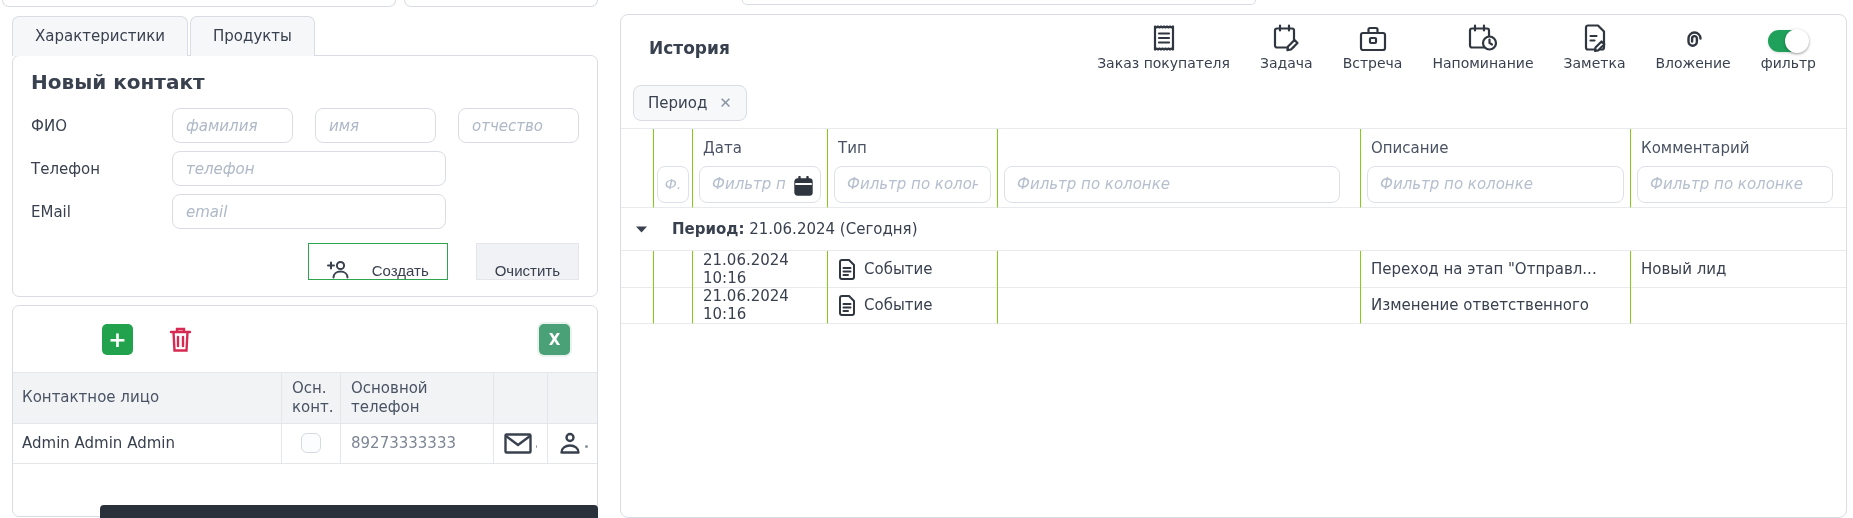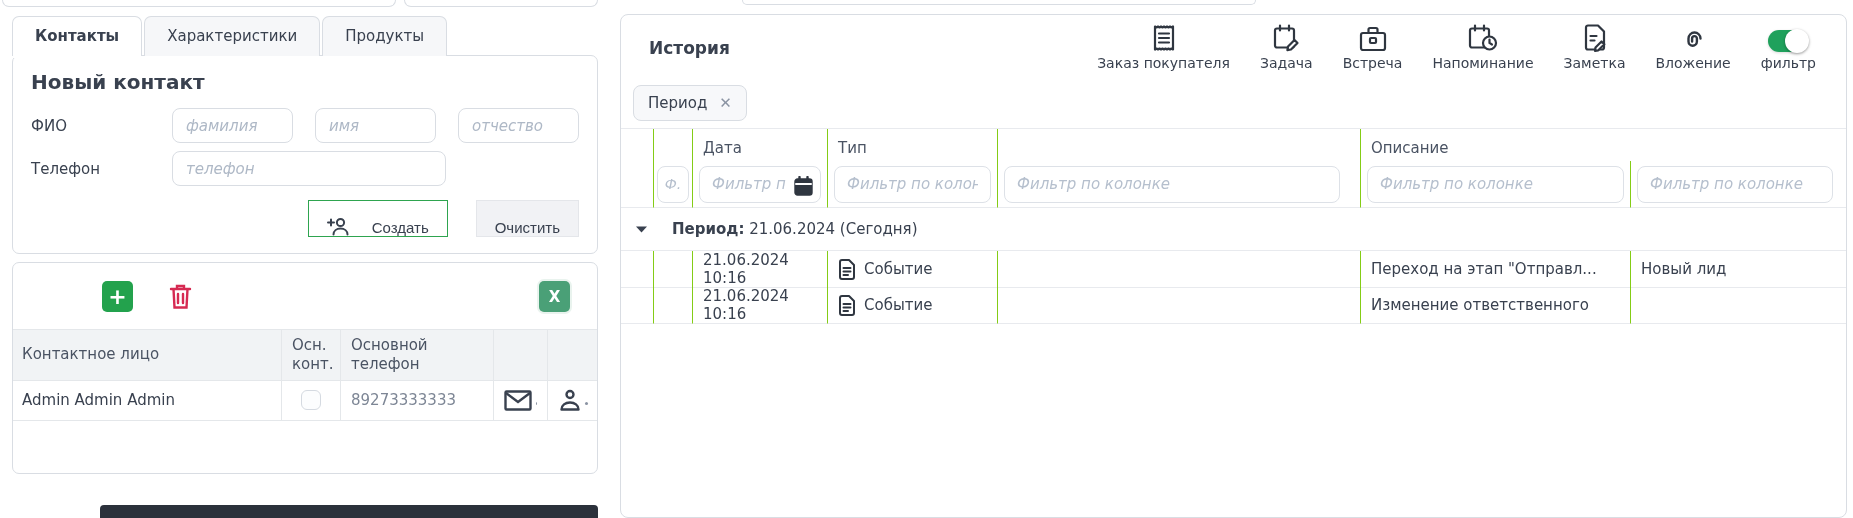--- a/index.html
+++ b/index.html
@@ -86,38 +86,41 @@
 </style>
 </head>
 <body>
 
 <div class="cutoff" style="left:2px; width:394px; height:7px;"></div>
 <div class="cutoff" style="left:404px; width:194px; height:7px;"></div>
 <div class="cutoff" style="left:742px; width:514px; height:5px;"></div>
 
 <div id="left">
   <div class="tabs">
-    <div class="tab active">Контакты</div>
     <div class="tab">Характеристики</div>
     <div class="tab">Продукты</div>
   </div>
 
   <div class="card" id="card-form" style="margin-top:-1px;">
     <div class="card-title">Новый контакт</div>
     <div class="form-row">
       <div>ФИО</div>
       <div class="fio-wrap">
         <input class="inp" placeholder="фамилия" style="">
         <input class="inp" placeholder="имя" style="">
         <input class="inp" placeholder="отчество" style="">
       </div>
     </div>
     <div class="form-row">
       <div>Телефон</div>
       <input class="inp short" placeholder="телефон" style="">
+    </div>
+    <div class="form-row">
+      <div>EMail</div>
+      <input class="inp short" placeholder="email" style="">
     </div>
     <div class="btn-row">
       <button class="btn">
         <span>
           <svg width="24" height="19" viewBox="0 0 24 19" fill="none" stroke="#39414f" stroke-width="2" stroke-linecap="round">
             <circle cx="13.5" cy="5.5" r="3.6"></circle>
               <path d="M6.5 17.5c0-3.6 3.1-6 7-6s7 2.4 7 6"></path>
             <path d="M1 5.5h6M4 2.5v6"></path>
           </svg>
         </span>
@@ -259,20 +262,21 @@
   </div>
 
   <div id="htable">
     <div class="hrow hhead">
       <div class="hcell"></div>
       <div class="hcell"></div>
       <div class="hcell">Дата</div>
       <div class="hcell">Тип</div>
       <div class="hcell"></div>
       <div class="hcell">Описание</div>
+      <div class="hcell">Комментарий</div>
     </div>
     <div class="hrow hfilters">
       <div class="hcell"></div>
       <div class="hcell">
           <span class="fbox">Ф.</span>
         </div>
       <div class="hcell">
         <input class="finp" style="padding-right: 34px;" placeholder="Фильтр п...">
         <span class="cal-ic">
           <svg width="19" height="20" viewBox="0 0 19 20" fill="none" stroke="#2f3640" stroke-width="2.4" stroke-linecap="round">

